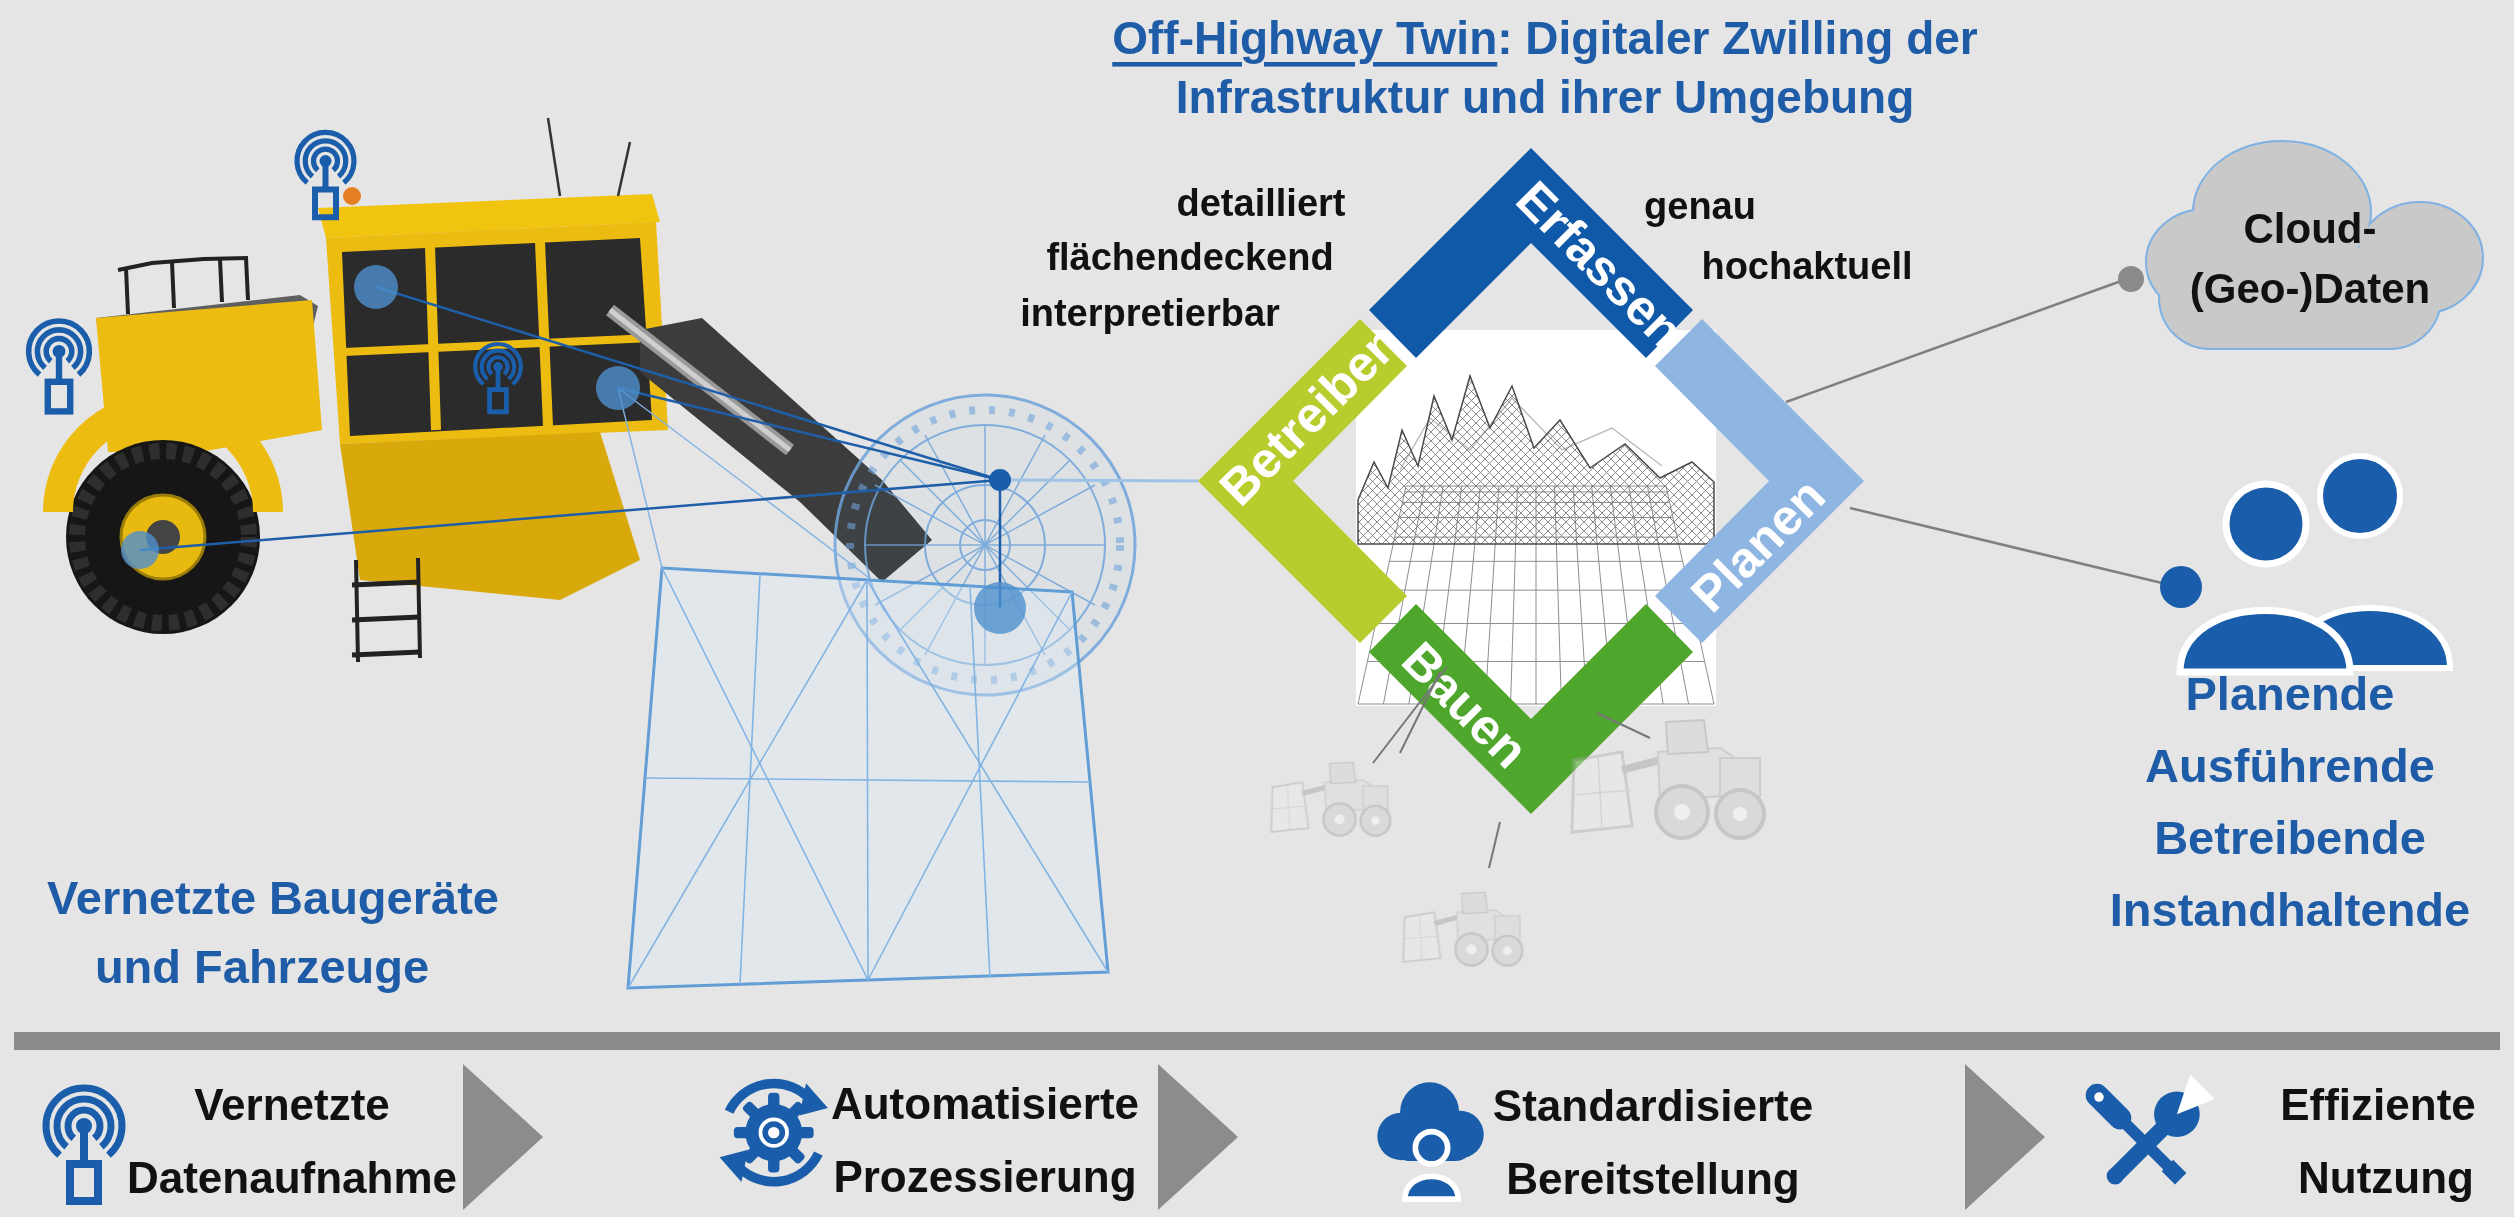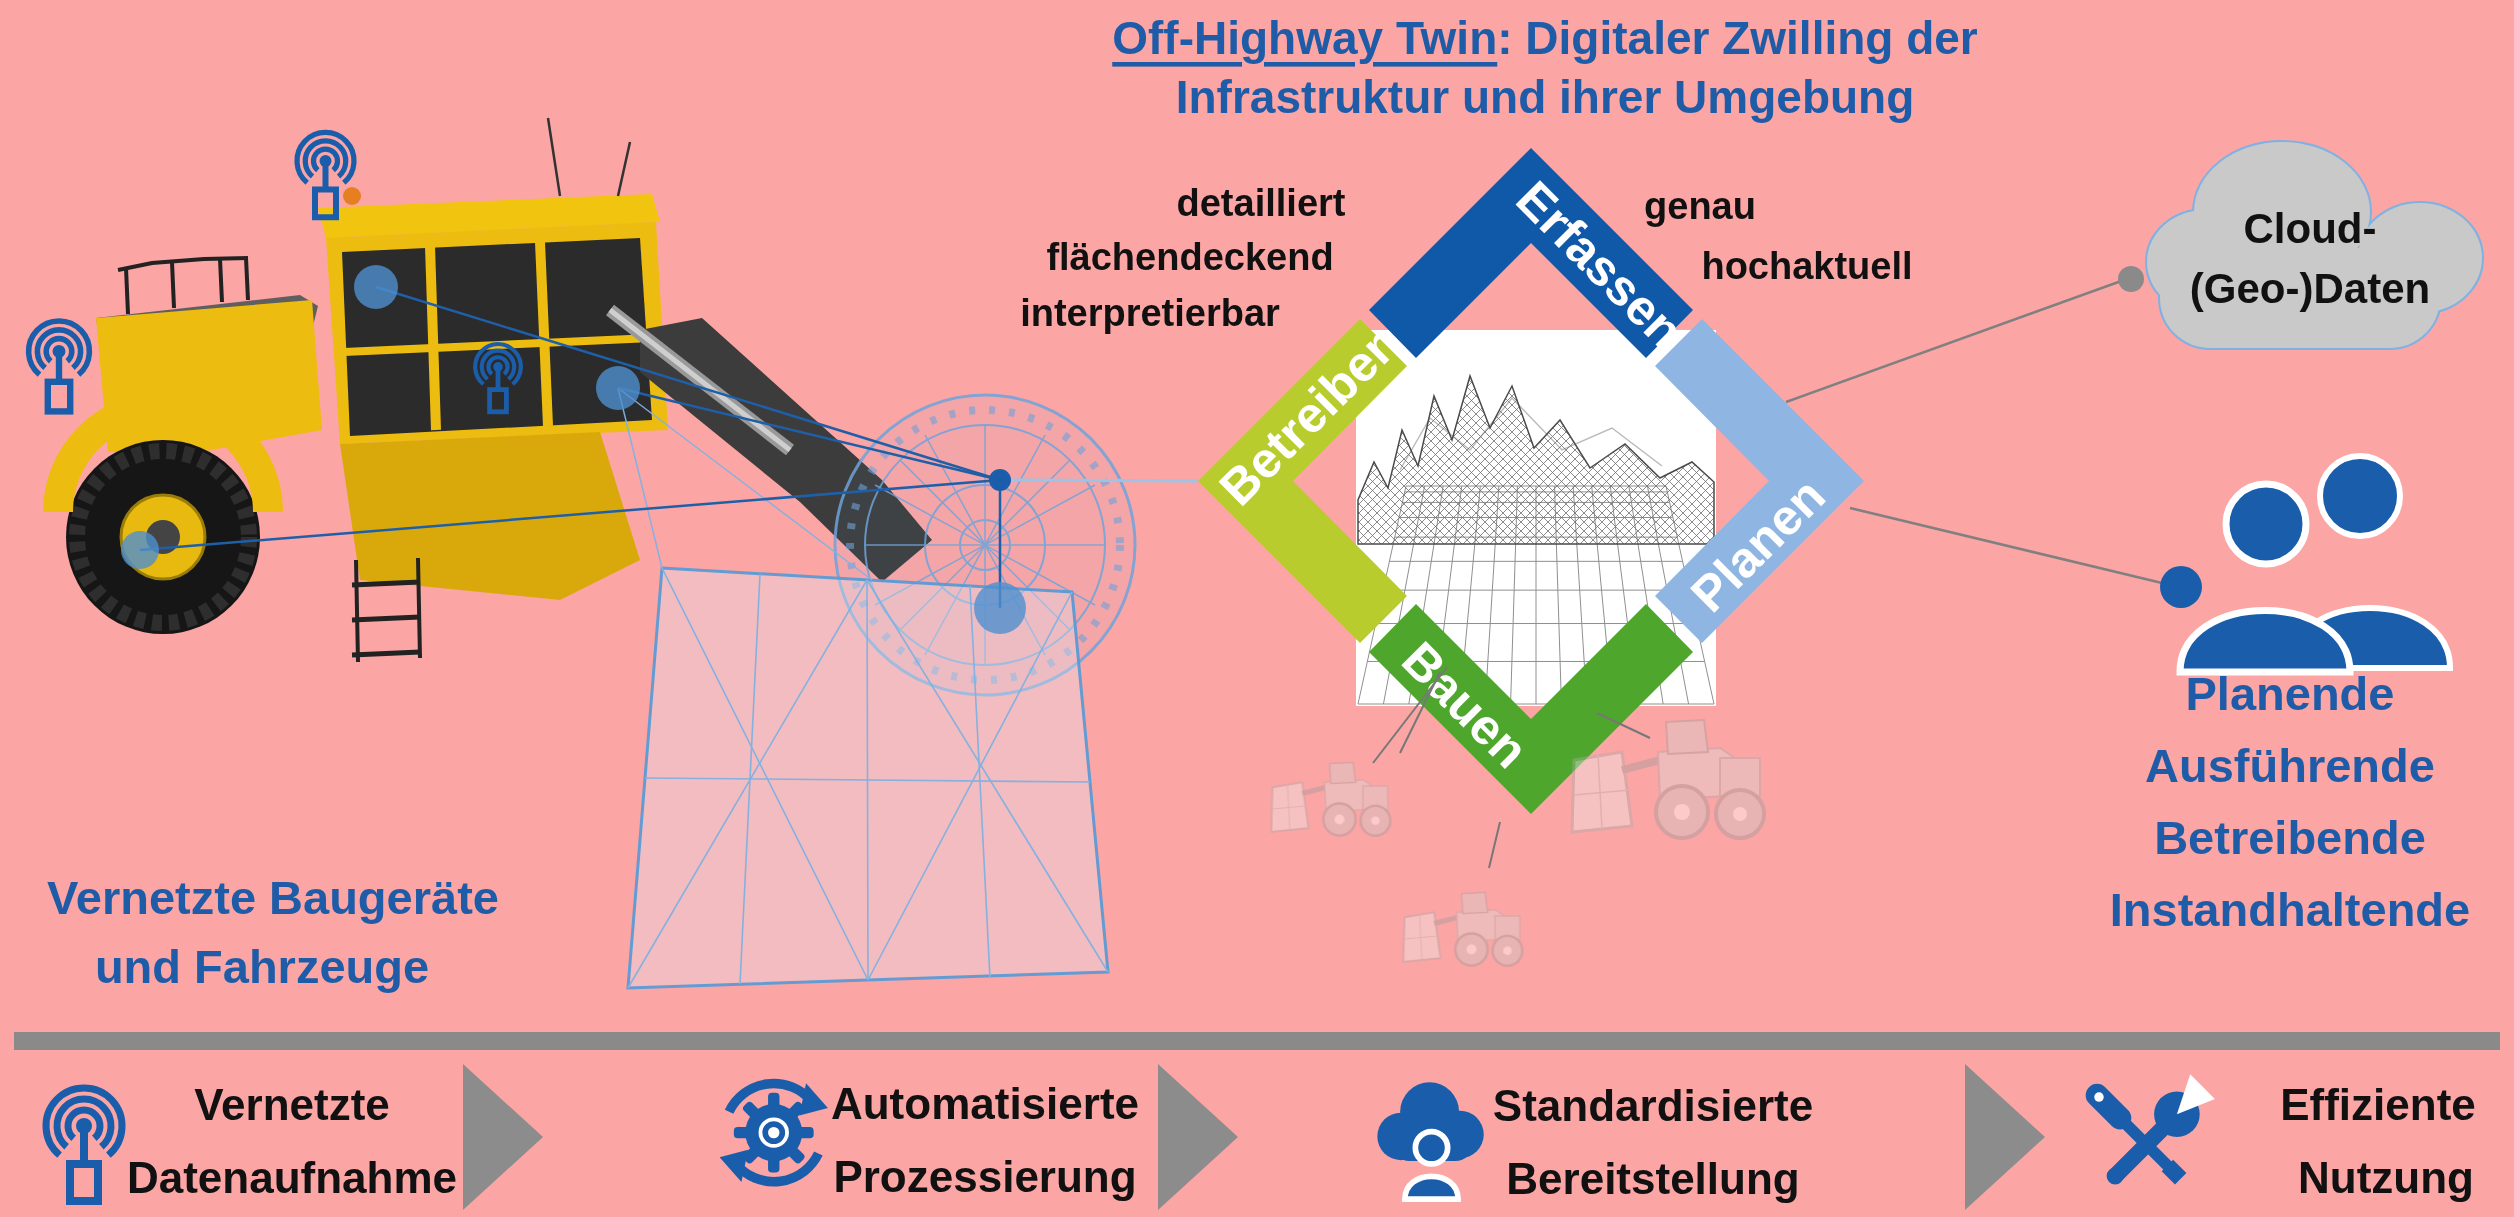--- a/index.html
+++ b/index.html
@@ -1,16 +1,16 @@
 <!DOCTYPE html>
 <html><head>
 <meta charset="utf-8">
 <style>
   html,body{margin:0;padding:0;background:#ffffff;}
-  .canvas{position:relative;width:2514px;height:1217px;background:#fca5a5;overflow:hidden;
+  .canvas{position:relative;width:2514px;height:1217px;background:#e5e5e5;overflow:hidden;
           font-family:"Liberation Sans",sans-serif;}
   svg{position:absolute;left:0;top:0;}
   text{font-family:"Liberation Sans",sans-serif;dominant-baseline:central;}
   .t-title{font-size:46px;font-weight:bold;}
   .t-band{font-size:50px;font-weight:bold;fill:#ffffff;}
   .t-anno{font-size:38px;font-weight:bold;fill:#111111;}
   .t-blue-big{font-size:47px;font-weight:bold;}
   .t-cloud{font-size:42px;font-weight:bold;fill:#111111;}
   .t-proc{font-size:44px;font-weight:bold;fill:#111111;}
   .underlined{text-decoration:underline;}

